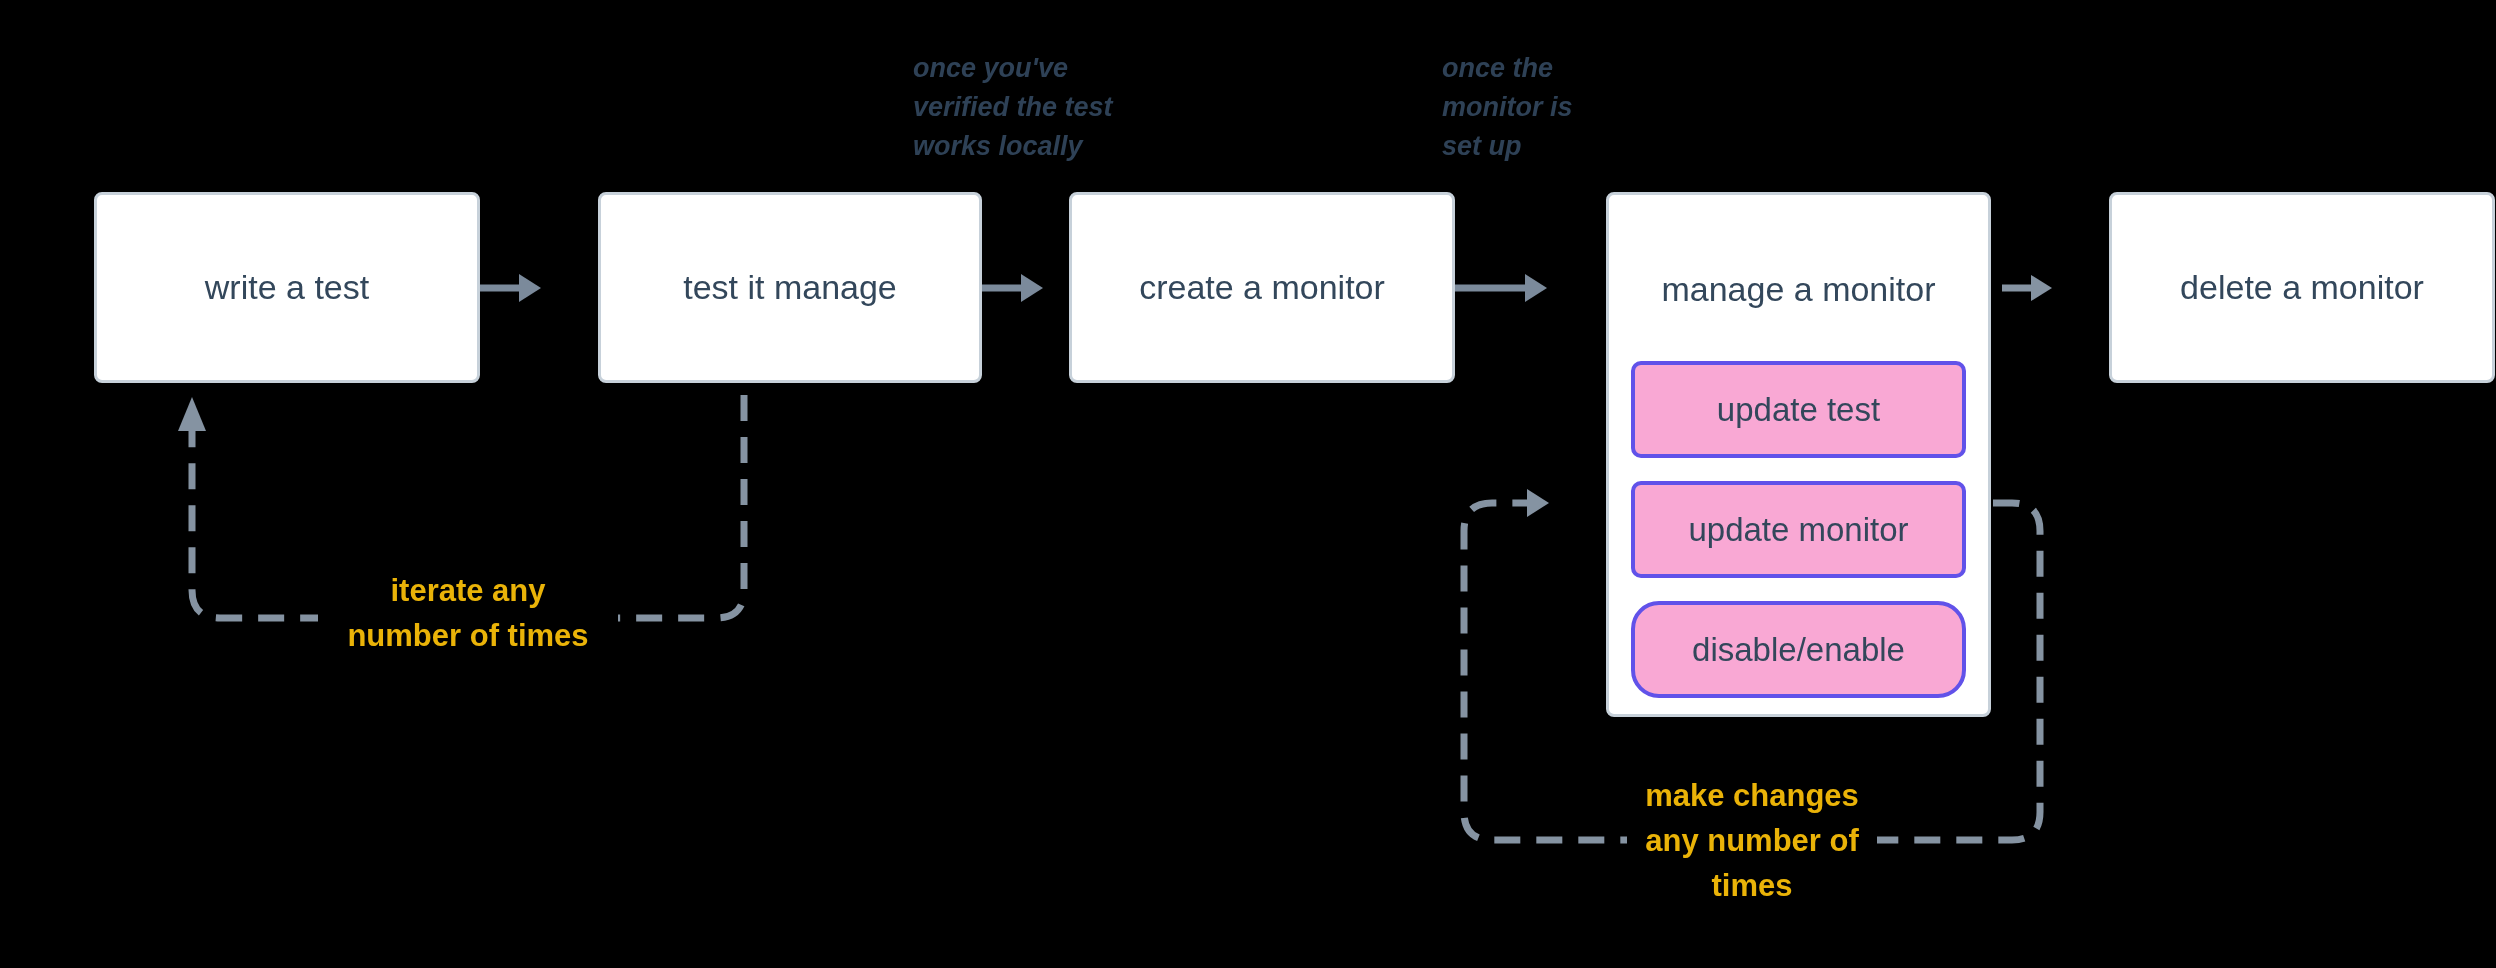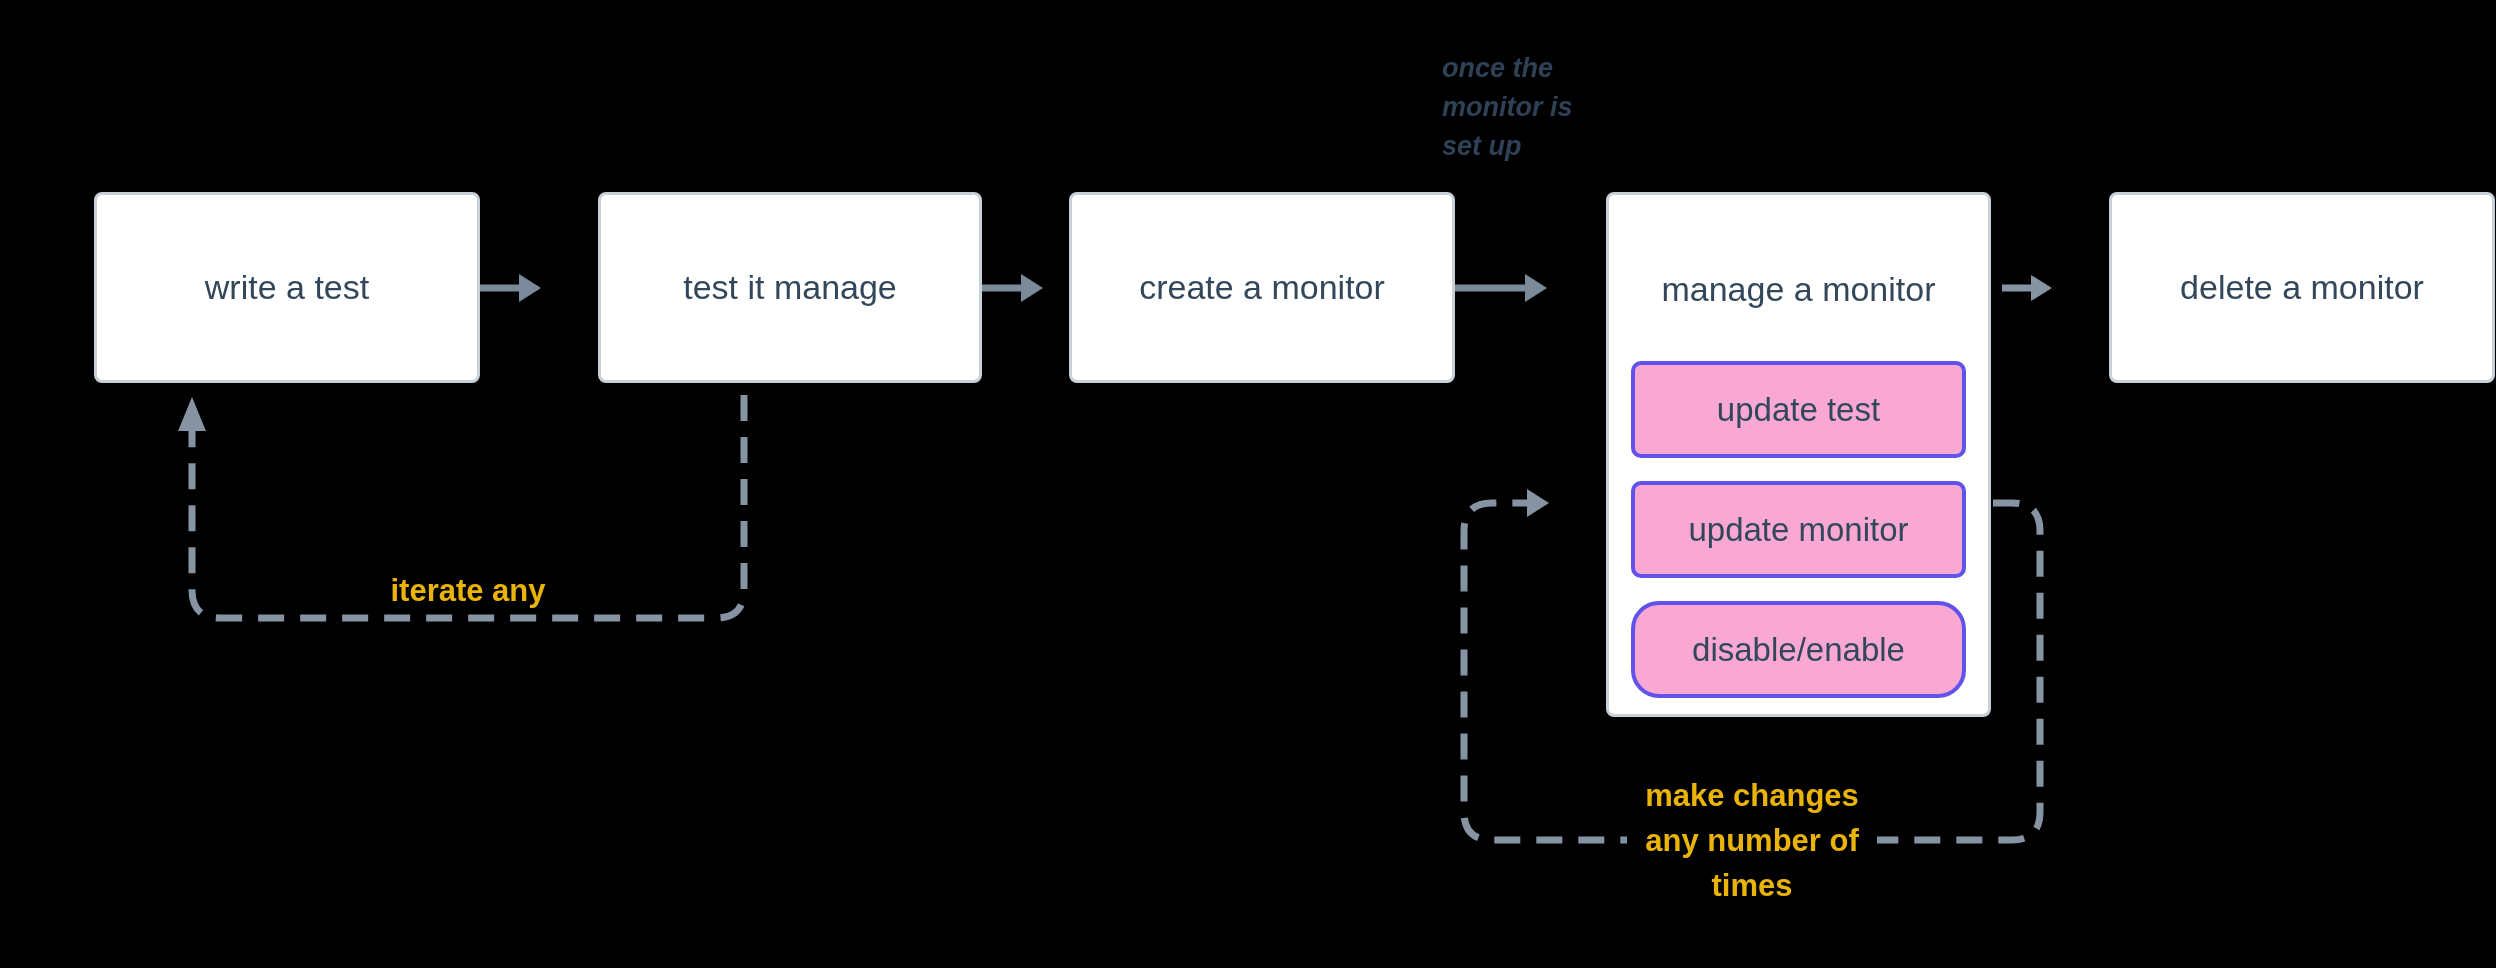--- a/index.html
+++ b/index.html
@@ -131,29 +131,35 @@
     </div>
     <div class="sub-btn b3">
       <span>disable/enable</span>
     </div>
   </div>
 
   <div class="node node-delete">
     <span>delete a monitor</span>
   </div>
 
+  <div class="annotation ann-verified">
+    <div>once you've</div>
+    <div>verified the test</div>
+    <div>works locally</div>
+  </div>
 
   <div class="annotation ann-setup">
     <div>once the</div>
     <div>monitor is</div>
     <div>set up</div>
   </div>
 
   <div class="loop-label loop-iterate">
     <div>iterate any</div>
+    <div>number of times</div>
   </div>
 
   <div class="loop-label loop-makechanges">
     <div>make changes</div>
     <div>any number of</div>
     <div>times</div>
   </div>
 
 </div>
 

